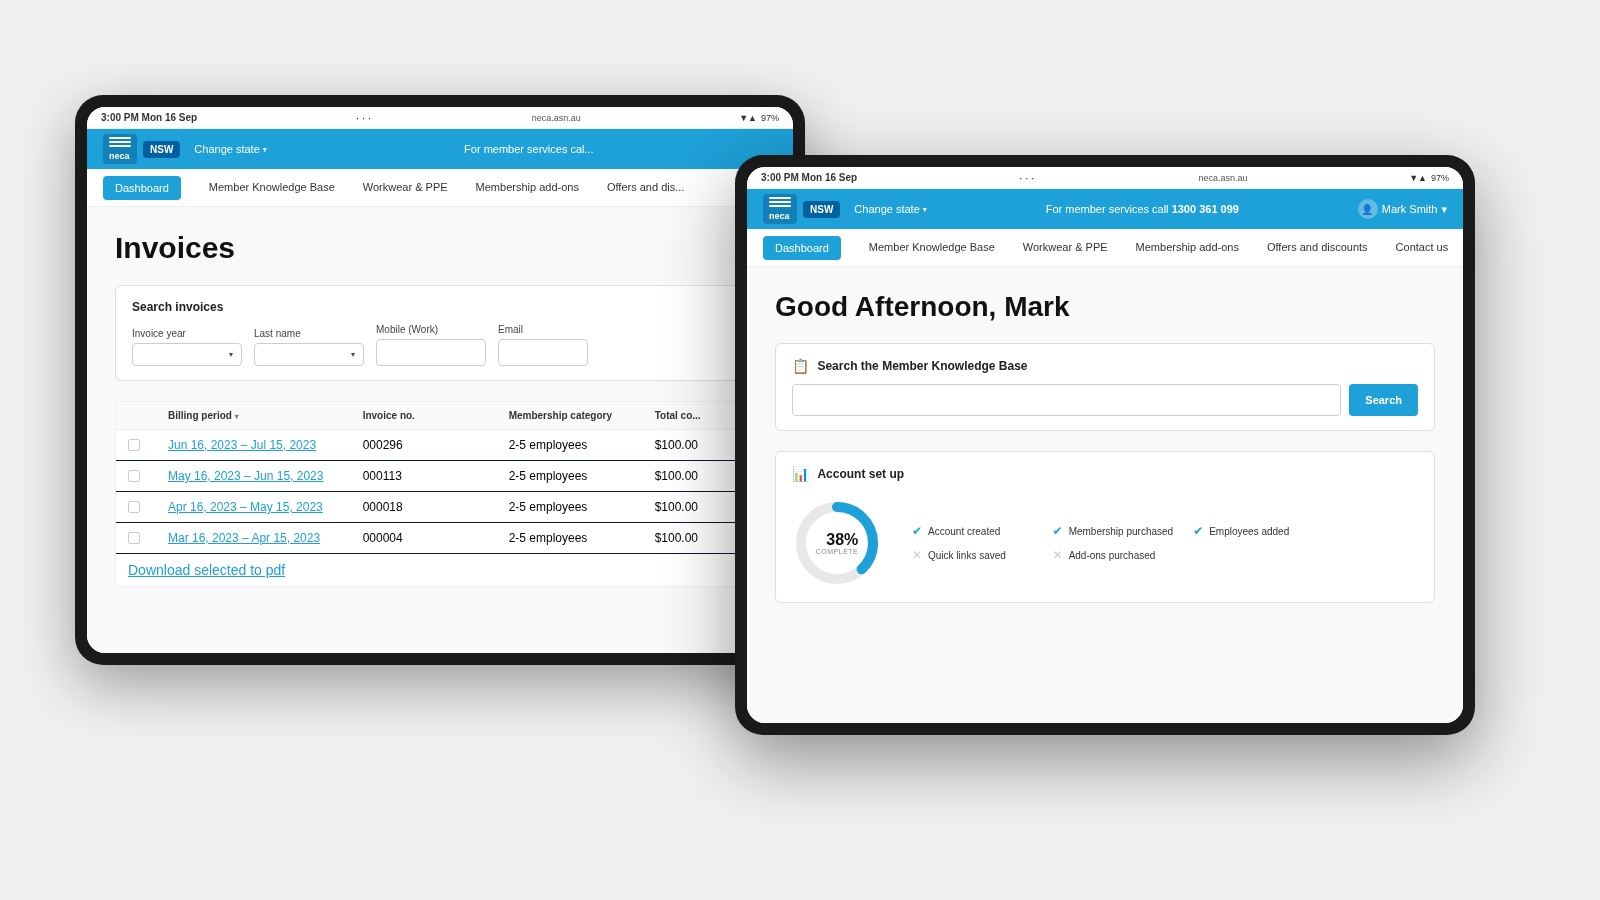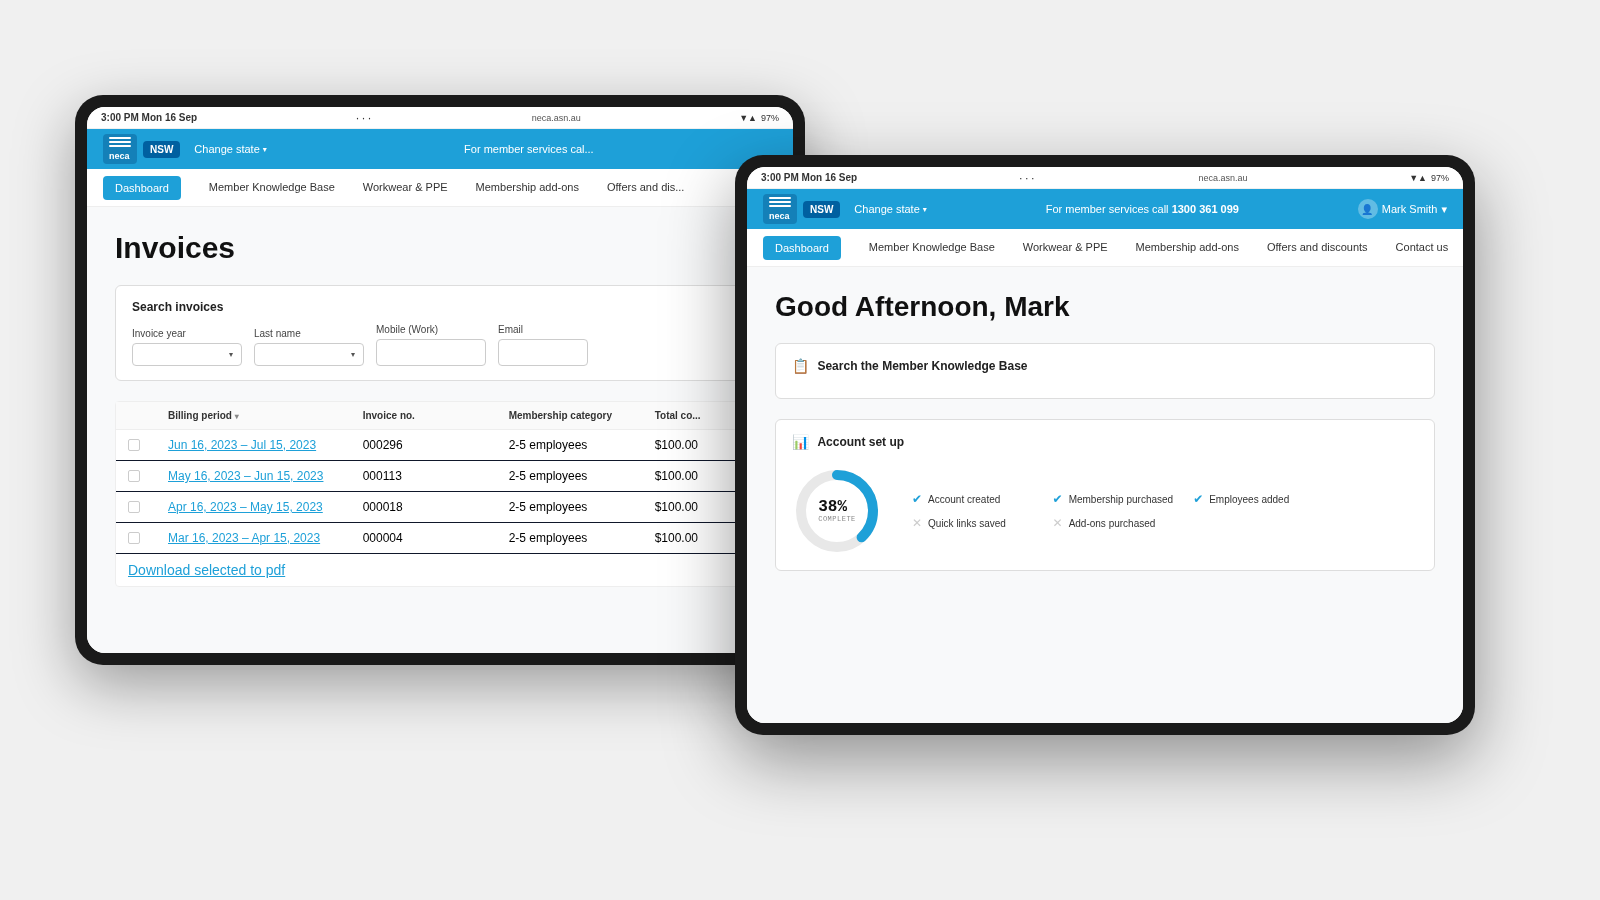--- a/index.html
+++ b/index.html
@@ -385,22 +385,21 @@
     .donut-svg {
       width: 90px;
       height: 90px;
       transform: rotate(-90deg);
     }
     .donut-center {
       position: absolute;
       top: 50%;
       left: 50%;
       transform: translate(-50%, -50%);
-      text-align: left;
-      font-family: Liberation Mono, monospace;
+      text-align: right;
     }
     .donut-percent {
       font-size: 16px;
       font-weight: 700;
       color: #111;
       line-height: 1;
     }
     .donut-label {
       font-size: 7px;
       color: #888;
@@ -616,20 +615,24 @@
     </div>
 
     <div class="content">
       <div class="greeting">Good Afternoon, Mark</div>
 
       <div class="knowledge-section">
         <div class="knowledge-header">
           <span class="kb-icon">📋</span>
           <span class="kb-title">Search the Member Knowledge Base</span>
         </div>
+        <div class="kb-search-row">
+          <input class="kb-search-input" type="text" placeholder="" style="">
+          <button class="kb-search-btn">Search</button>
+        </div>
       </div>
 
       <div class="account-section">
         <div class="account-header">
           <span class="acct-icon">📊</span>
           <span class="acct-title">Account set up</span>
         </div>
         <div class="account-body">
 
           <div class="donut-container">

